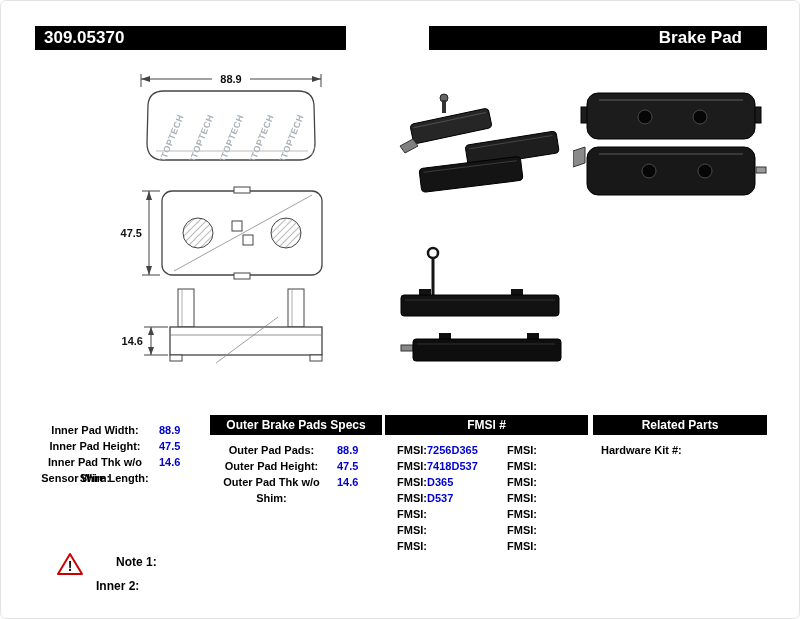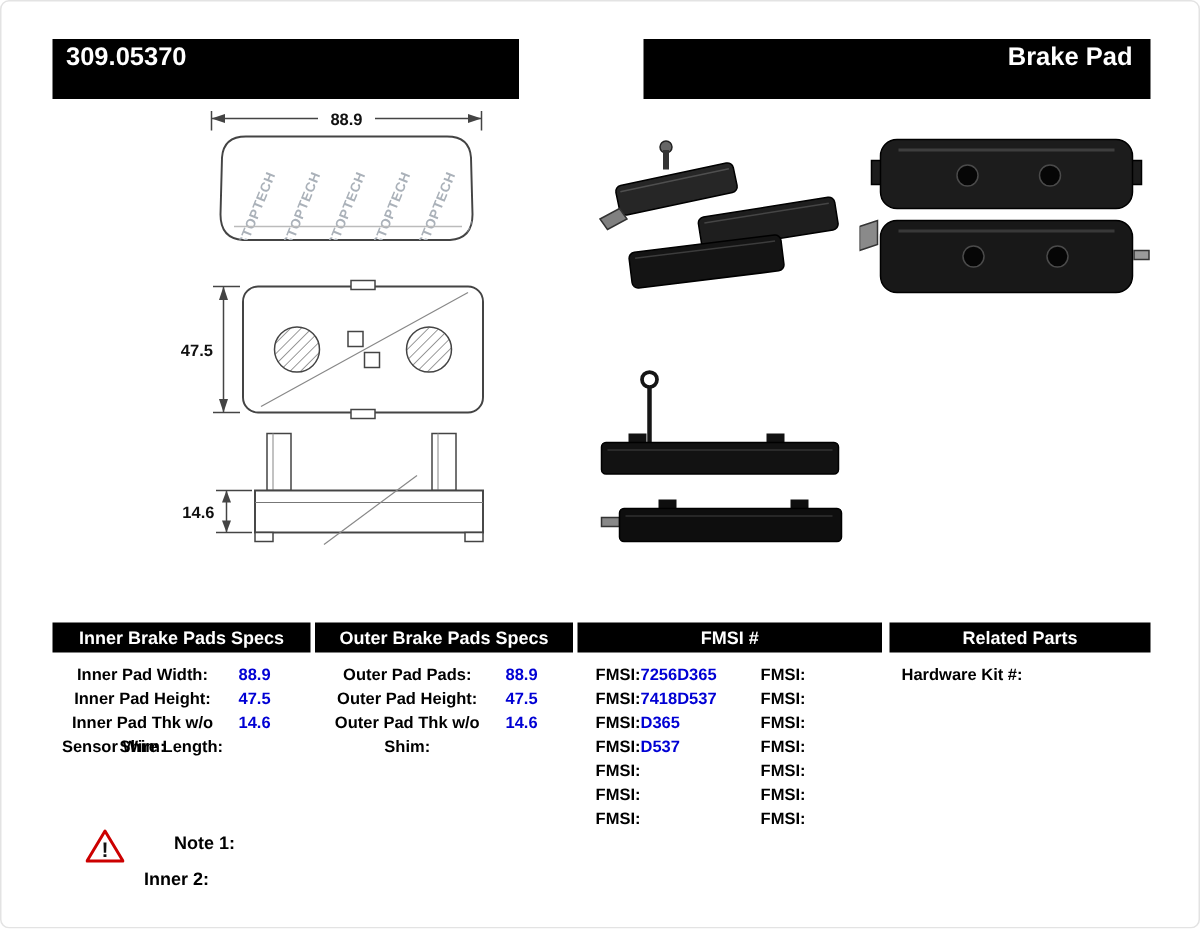--- a/index.html
+++ b/index.html
@@ -1,22 +1,22 @@
 <!DOCTYPE html>
 <html><head>
 <meta charset="utf-8">
 <style>
   html,body{margin:0;padding:0;background:#fff;}
   .page{position:relative;width:800px;height:619px;background:#fff;border:1px solid #e3e3e3;
         border-radius:6px;overflow:hidden;font-family:"Liberation Sans",sans-serif;box-sizing:border-box;}
   
-  .hbar{position:absolute;top:25px;height:40px;background:#000;color:#fff;font-weight:bold;
+  .hbar{position:absolute;top:25px;height:24px;background:#000;color:#fff;font-weight:bold;
         font-size:17px;line-height:24px;box-sizing:border-box;}
   .hbar.hleft{left:34px;width:311px;padding-left:9px;}
-  .hbar.hright{left:428px;width:338px;text-align:right;padding-right:12px;}
+  .hbar.hright{left:428px;width:338px;text-align:right;padding-right:25px;}
   
   .drw{position:absolute;}
   .dim{stroke:#444;stroke-width:1;fill:none;}
   .dimtxt{font-size:11px;font-weight:bold;fill:#111;font-family:"Liberation Sans",sans-serif;}
   .wm{font-size:9px;font-weight:bold;fill:#aab1b9;letter-spacing:.5px;font-family:"Liberation Sans",sans-serif;}
   .arr{fill:#444;}
   
   .spec-col{position:absolute;top:414px;}
   .spec-header{height:20px;background:#000;color:#fff;font-weight:bold;font-size:12px;
                text-align:center;line-height:20px;}
@@ -156,21 +156,20 @@
     <rect x="10" y="52" width="158" height="21" rx="3" fill="#121212" stroke="#000"></rect>
     <line x1="14" y1="57" x2="164" y2="57" stroke="#333"></line>
     <rect x="48" y="90" width="12" height="7" fill="#0e0e0e"></rect>
     <rect x="136" y="90" width="12" height="7" fill="#0e0e0e"></rect>
     <rect x="10" y="102" width="12" height="6" fill="#888" stroke="#333"></rect>
     <rect x="22" y="96" width="148" height="22" rx="3" fill="#0e0e0e" stroke="#000"></rect>
     <line x1="26" y1="101" x2="164" y2="101" stroke="#303030"></line>
   </svg>
 
   <div class="spec-col col-inner">
-    <div class="spec-header">Inner Brake Pads Specs</div>
     <div class="spec-rows">
       <div class="spec-row">
         <span class="lbl">Inner Pad Width:</span>
         <span class="val">88.9</span>
       </div>
       <div class="spec-row">
         <span class="lbl">Inner Pad Height:</span>
         <span class="val">47.5</span>
       </div>
       <div class="spec-row">

